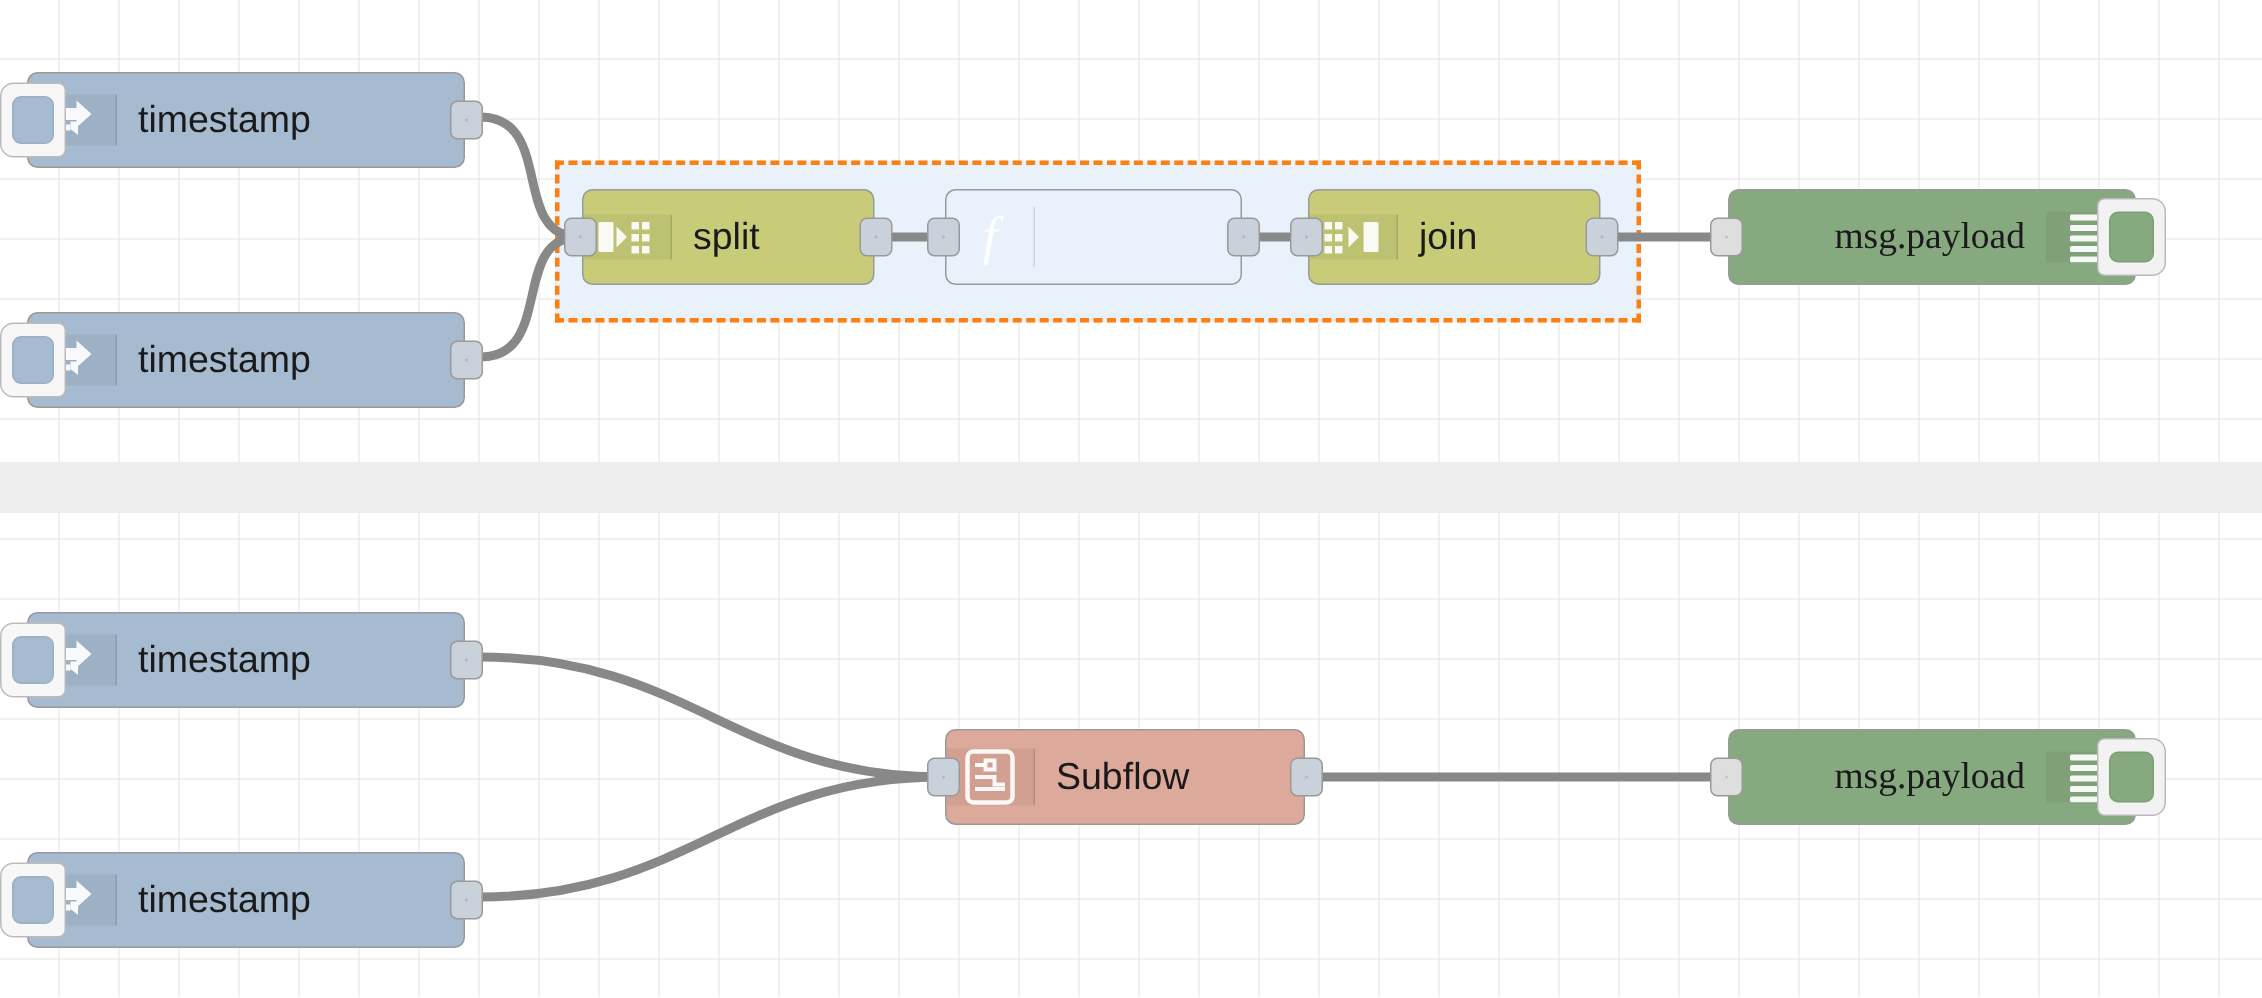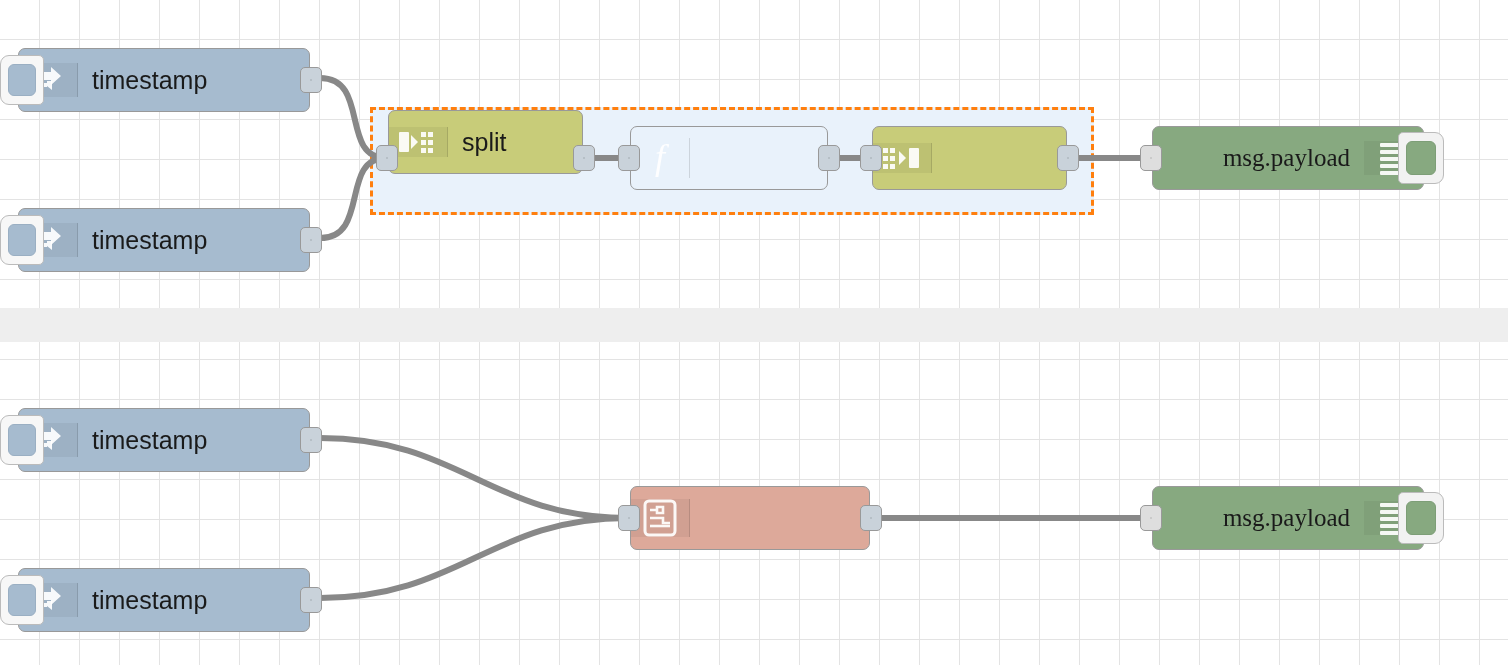--- a/index.html
+++ b/index.html
@@ -200,21 +200,21 @@
           </svg>
         </div>
         <div class="label">timestamp</div>
       </div>
       <div class="inject-btn" style="left: 0px; top: 55px;">
         <i></i>
       </div>
       <div class="port out" style="left: 300px; top: 67px;">
         <span class="pin"></span>
       </div>
-      <div class="node n-split" style="left: 388px; top: 110px; width: 195px;">
+      <div class="node n-split" style="left: 388px; top: 126px; width: 195px;">
         <div class="icon-box">
           <svg class="icon-svg" width="40" height="30" viewBox="0 0 40 30">
             <rect x="1" y="5" width="10" height="20" rx="1" fill="rgba(255,255,255,0.92)"></rect>
             <path d="M13 8 L20 15 L13 22 Z" fill="rgba(255,255,255,0.92)"></path>
             <rect x="23" y="5" width="5" height="5" fill="rgba(255,255,255,0.92)"></rect>
             <rect x="30" y="5" width="5" height="5" fill="rgba(255,255,255,0.92)"></rect>
             <rect x="23" y="13" width="5" height="5" fill="rgba(255,255,255,0.92)"></rect>
             <rect x="30" y="13" width="5" height="5" fill="rgba(255,255,255,0.92)"></rect>
             <rect x="23" y="21" width="5" height="5" fill="rgba(255,255,255,0.92)"></rect>
             <rect x="30" y="21" width="5" height="5" fill="rgba(255,255,255,0.92)"></rect>
@@ -248,20 +248,21 @@
             <rect x="1" y="5" width="5" height="5" fill="rgba(255,255,255,0.92)"></rect>
             <rect x="8" y="5" width="5" height="5" fill="rgba(255,255,255,0.92)"></rect>
             <rect x="1" y="13" width="5" height="5" fill="rgba(255,255,255,0.92)"></rect>
             <rect x="8" y="13" width="5" height="5" fill="rgba(255,255,255,0.92)"></rect>
             <rect x="1" y="21" width="5" height="5" fill="rgba(255,255,255,0.92)"></rect>
             <rect x="8" y="21" width="5" height="5" fill="rgba(255,255,255,0.92)"></rect>
             <path d="M17 8 L24 15 L17 22 Z" fill="rgba(255,255,255,0.92)"></path>
             <rect x="27" y="5" width="10" height="20" rx="1" fill="rgba(255,255,255,0.92)"></rect>
           </svg>
         </div>
+        <div class="label">join</div>
       </div>
       <div class="port out" style="left: 860px; top: 145px;">
         <span class="pin"></span>
       </div>
       <div class="port out" style="left: 1057px; top: 145px;">
         <span class="pin"></span>
       </div>
       <div class="node n-debug" style="left: 1152px; top: 126px; width: 272px;">
         <div class="label right">msg.payload</div>
         <div class="icon-box">
@@ -314,20 +315,21 @@
       </div>
       <div class="node n-subflow" style="left: 630px; top: 486px; width: 240px;">
         <div class="icon-box">
           <svg class="icon-svg" width="34" height="38" viewBox="0 0 34 38">
             <rect x="2" y="2" width="30" height="34" rx="4" fill="none" stroke="rgba(255,255,255,0.92)" stroke-width="3"></rect>
             <path d="M7 11 h7 v-3 h6 v6 h-6 v-3" fill="none" stroke="rgba(255,255,255,0.92)" stroke-width="2.6"></path>
             <path d="M7 19 h13 v5 h7" fill="none" stroke="rgba(255,255,255,0.92)" stroke-width="2.6"></path>
             <path d="M7 27 h20" fill="none" stroke="rgba(255,255,255,0.92)" stroke-width="2.6"></path>
           </svg>
         </div>
+        <div class="label">Subflow</div>
       </div>
       <div class="port out" style="left: 618px; top: 505px;">
         <span class="pin"></span>
       </div>
       <div class="port out" style="left: 860px; top: 505px;">
         <span class="pin"></span>
       </div>
       <div class="node n-debug" style="left: 1152px; top: 486px; width: 272px;">
         <div class="label right">msg.payload</div>
         <div class="icon-box">

